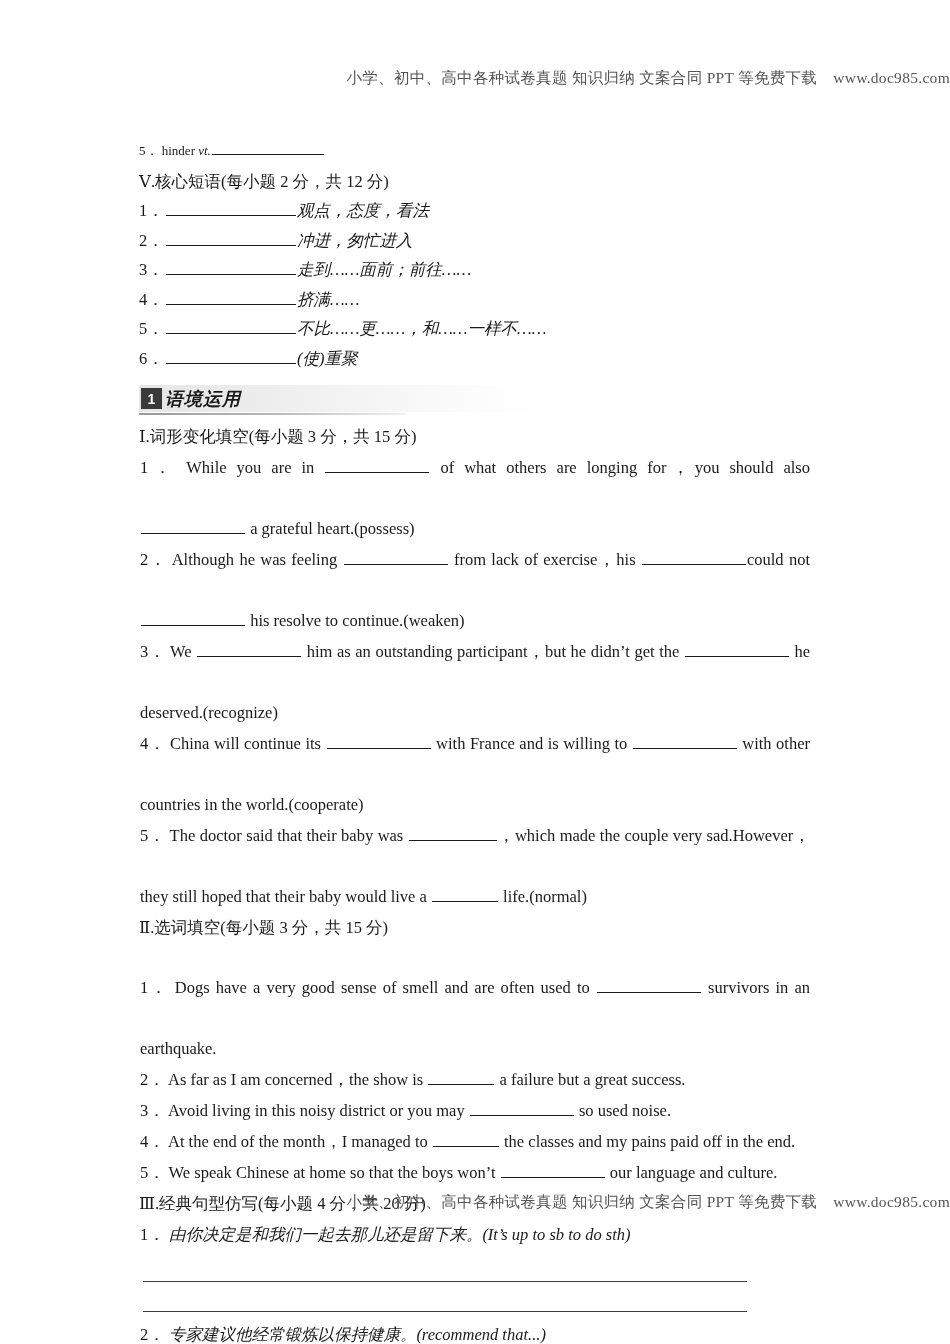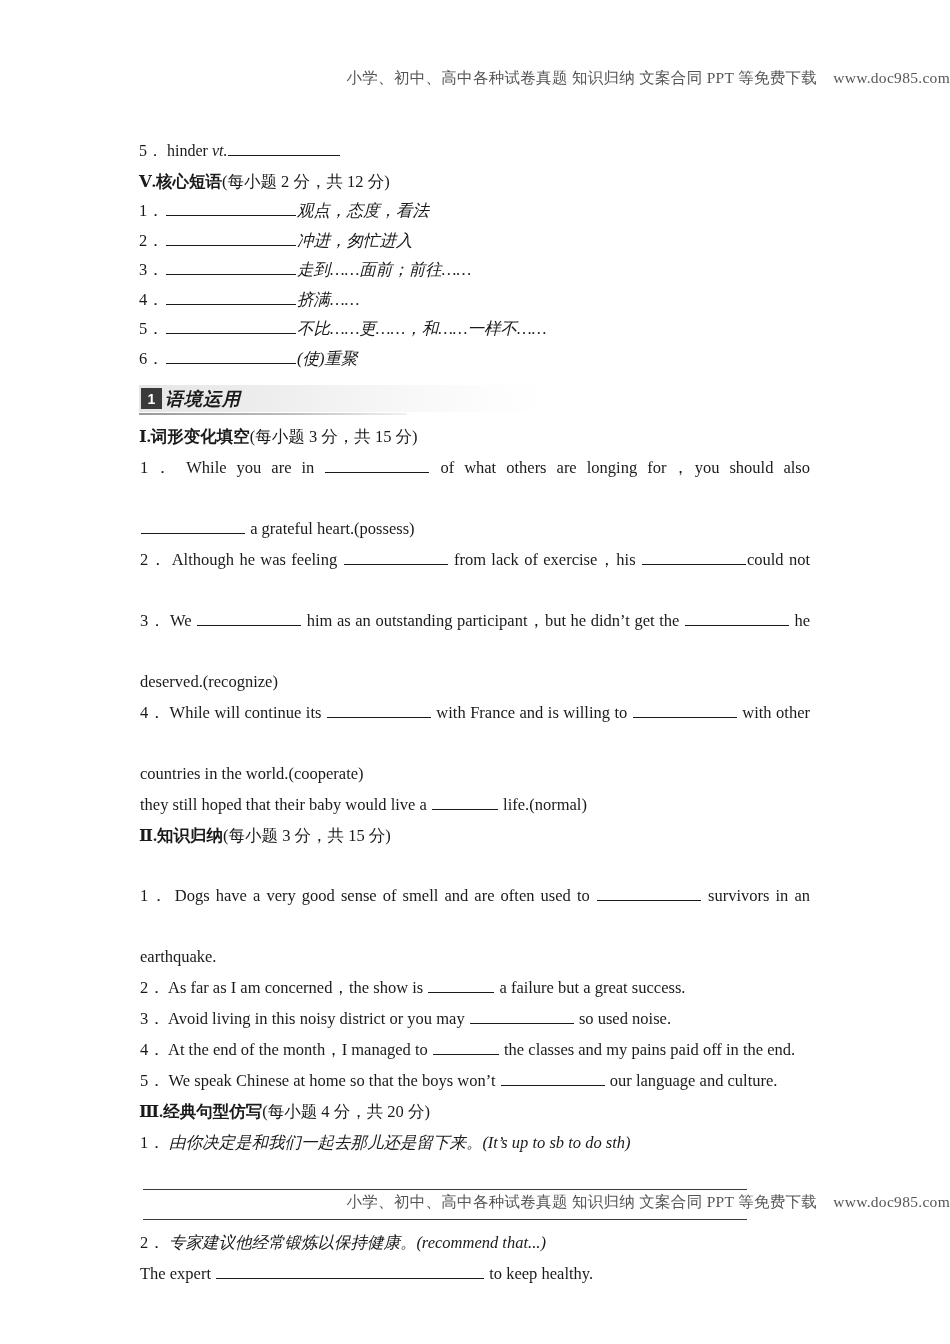--- a/index.html
+++ b/index.html
@@ -36,21 +36,21 @@
   .wm-gap { display: inline-block; width: 16px; }
 
   .content {
     position: absolute;
     left: 139px;
     top: 136px;
     width: 672px;
   }
 
   .line {
-    font-size: 16px;
+    font-size: 13px;
     line-height: 29.5px;
     white-space: nowrap;
   }
   .num {
     display: inline-block;
   }
   .it { font-style: italic; }
 
   
   .blk {
@@ -82,21 +82,21 @@
     width: 26px;
   }
 
   .sec-title {
     font-size: 16.5px;
     line-height: 29.5px;
     margin-top: 1px;
     white-space: nowrap;
   }
   .sec-title b {
-    font-weight: bold;
+    font-weight: normal;
   }
 
   
   .banner {
     position: relative;
     width: 416px;
     height: 27px;
     margin: 12px 0 10px 0;
     background: linear-gradient(to right, #e6e6e6 0%, #ededed 30%, #f7f7f7 62%, #fdfdfd 85%, #ffffff 100%);
     display: flex;
@@ -227,53 +227,62 @@
       <span>a grateful heart.(possess)</span>
     </div>
 
     <div class="q q-just">
       <span>2．</span>
       <span>Although he was feeling</span>
       <span class="blk b-lg"></span>
       <span>from lack of exercise，his</span>
       <span class="blk b-lg"></span><span>could not</span>
     </div>
+    <div class="q">
+      <span class="blk b-lg"></span>
+      <span>his resolve to continue.(weaken)</span>
+    </div>
 
     <div class="q q-just">
       <span>3．</span>
       <span>We</span>
       <span class="blk b-lg"></span>
       <span>him as an outstanding participant，but he didn’t get the</span>
       <span class="blk b-lg"></span>
       <span>he</span>
     </div>
     <div class="q">
       <span>deserved.(recognize)</span>
     </div>
 
     <div class="q q-just">
       <span>4．</span>
-      <span>While will continue its</span>
+      <span>China will continue its</span>
       <span class="blk b-lg"></span>
       <span>with France and is willing to</span>
       <span class="blk b-lg"></span>
       <span>with other</span>
     </div>
     <div class="q">
       <span>countries in the world.(cooperate)</span>
     </div>
 
+    <div class="q q-just">
+      <span>5．</span>
+      <span>The doctor said that their baby was</span>
+      <span class="blk b-md"></span><span>，which made the couple very sad.However，</span>
+    </div>
     <div class="q">
       <span>they still hoped that their baby would live a</span>
       <span class="blk b-sm"></span>
       <span>life.(normal)</span>
     </div>
 
     <div class="sec-title">
-      <b><span>Ⅱ</span><span>.知识归纳</span></b><span>(每小题 3 分，共 15 分)</span>
+      <b><span>Ⅱ</span><span>.选词填空</span></b><span>(每小题 3 分，共 15 分)</span>
     </div>
 
     <div class="spacer-line"></div>
 
     <div class="q q-just">
       <span>1．</span>
       <span>Dogs have a very good sense of smell and are often used to</span>
       <span class="blk b-lg"></span>
       <span>survivors in an</span>
     </div>

